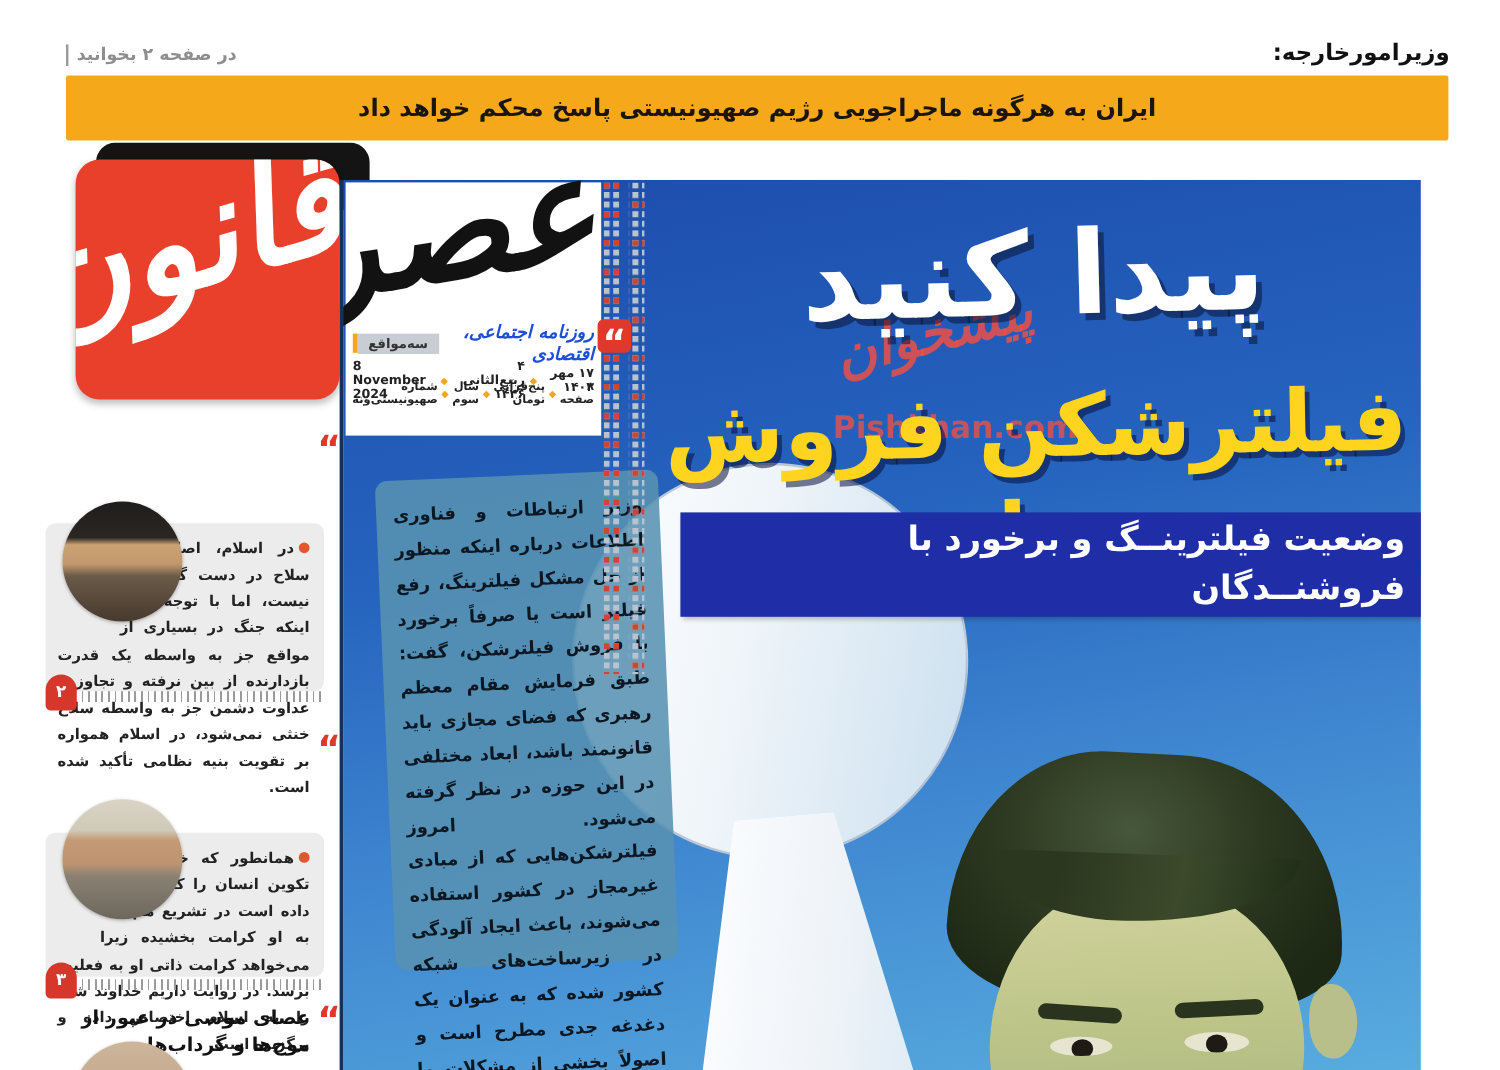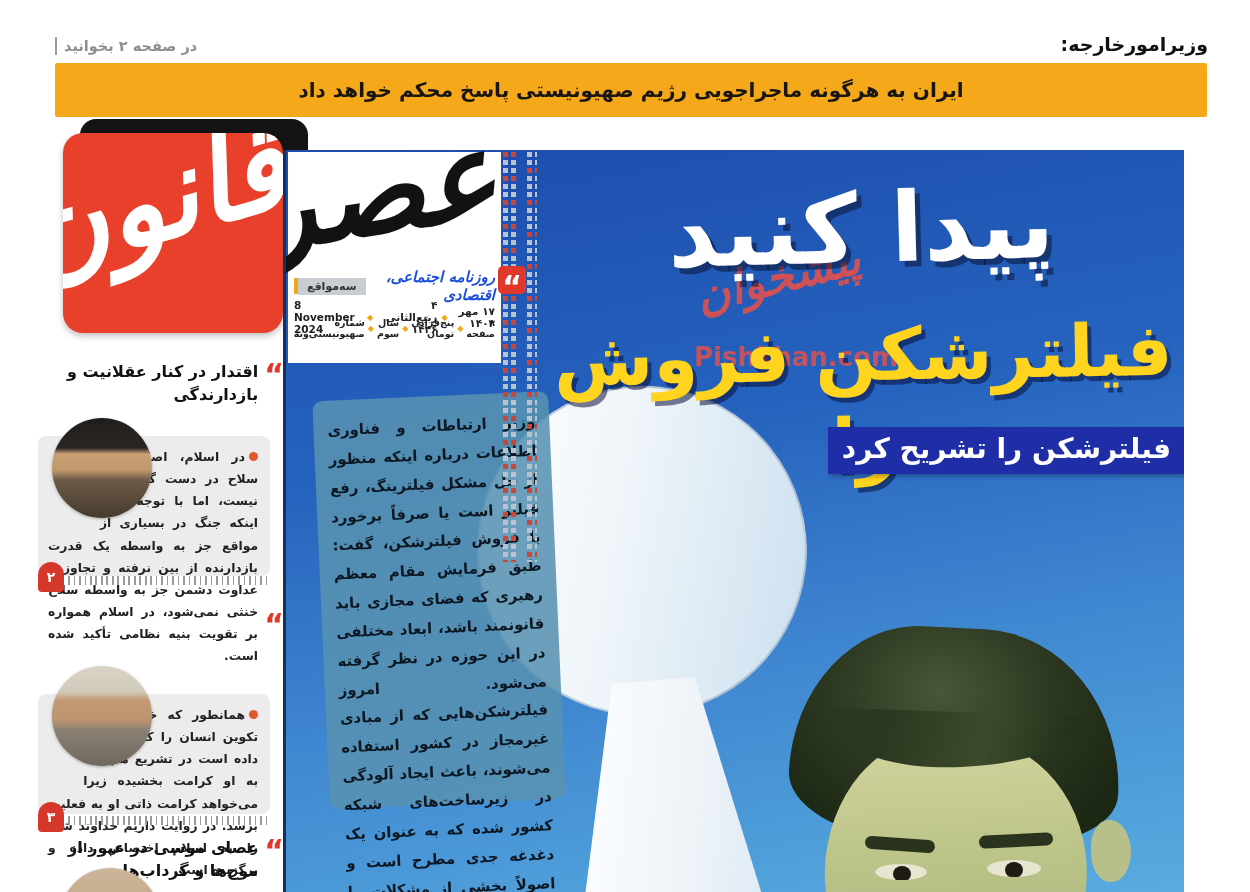--- a/index.html
+++ b/index.html
@@ -226,31 +226,30 @@
       <span>“</span>
     </div>
 
     <div class="wm-fa fa">پیشخوان</div>
     <div class="wm-en en">Pishkhan.com</div>
 
     <div class="h1 fa">پیدا کنید</div>
     <div class="h2 fa">فیلترشکن فروش را</div>
 
     <div class="subhead">
-      <div class="line short fa">فیلترشکن را تشریح کرد</div>
+      <div class="line fa">وضعیت فیلترینــگ و برخورد با فروشنــدگان</div>
     </div>
 
   </div>
 
   <div class="sidebar">
 
     <div class="article" style="top:0;">
       <div class="atitle">
         <span class="qmark">“</span>
-        <span class="fa">اقتدار در کنار عقلانیت و بازدارندگی</span>
       </div>
       <div class="photo p1" style="left:14px; top:58px;"></div>
       <div class="graybox" style="top:76px; height:140px;">
         <div class="spacer"></div>
         <div class="btxt fa"><span class="bdot"></span><span>در اسلام، اصل به سلاح در دست گرفتن نیست، اما با توجه به اینکه جنگ در بسیاری از مواقع جز به واسطه یک قدرت بازدارنده از بین نرفته و تجاوز و عداوت دشمن جز به واسطه سلاح خنثی نمی‌شود، در اسلام همواره بر تقویت بنیه نظامی تأکید شده است.</span></div>
       </div>
       <div class="badge fa" style="left:0; top:202px;">۲</div>
       <div class="tickline" style="left:30px; top:216px; width:202px;"></div>
     </div>
 

